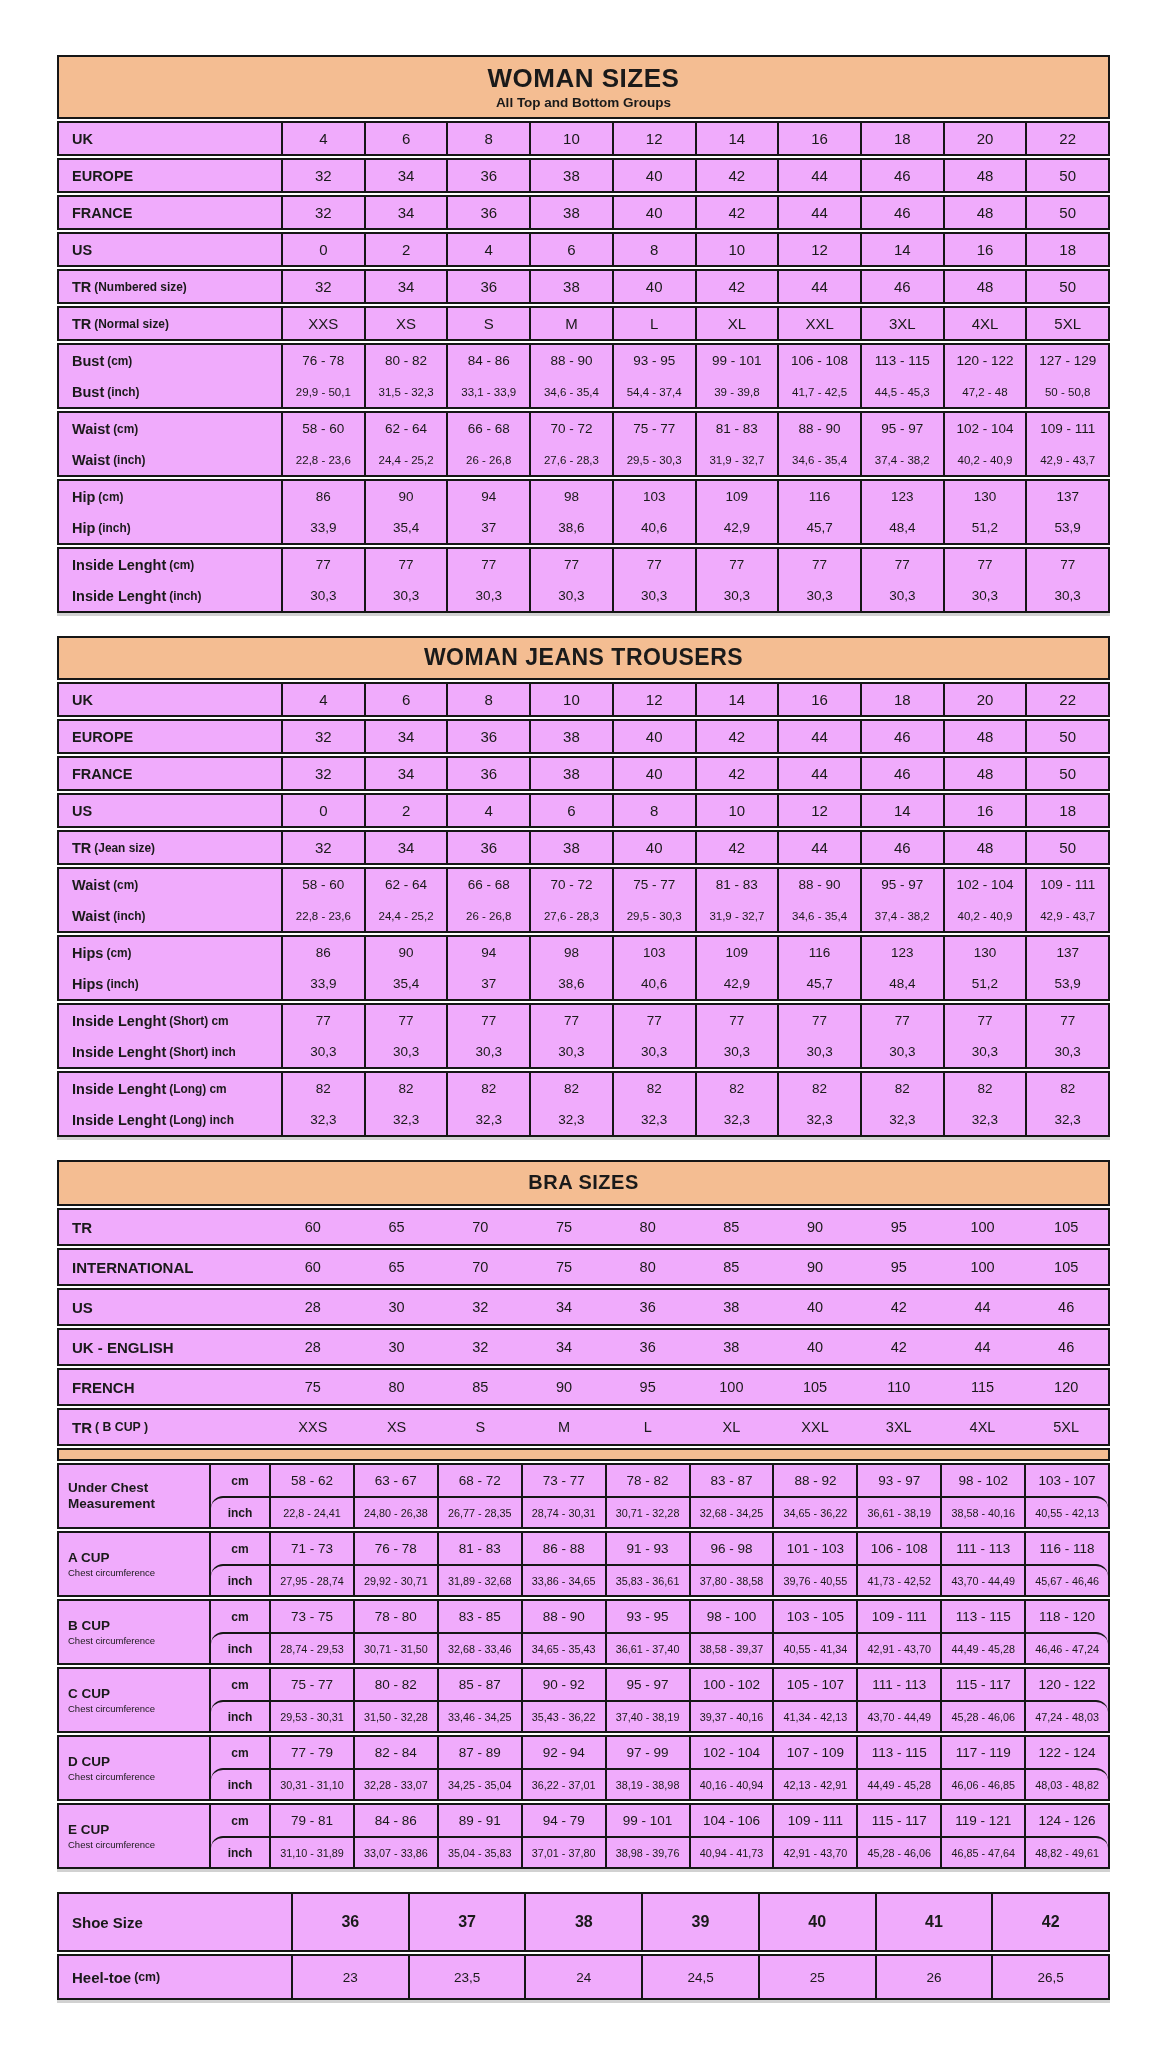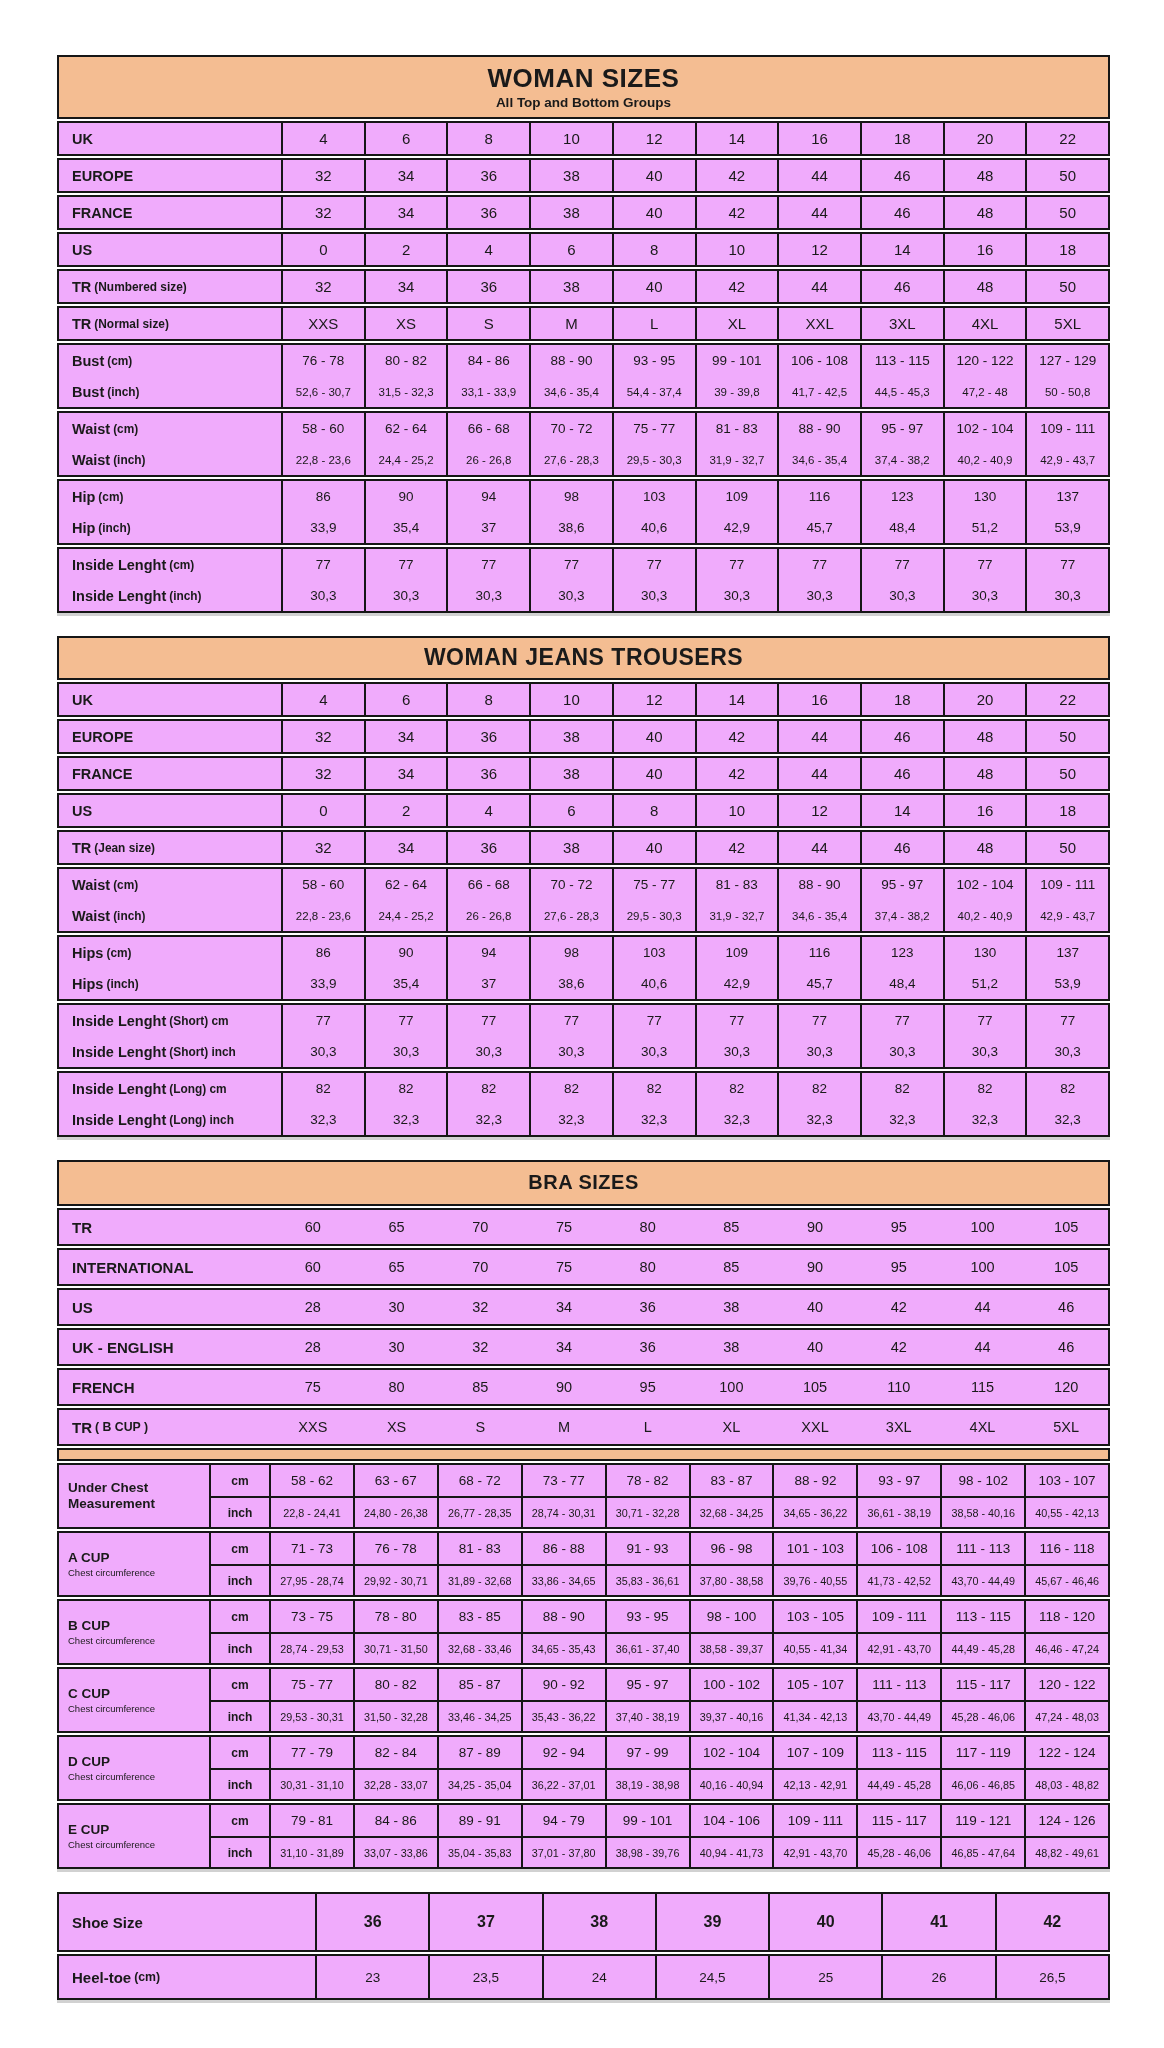--- a/index.html
+++ b/index.html
@@ -49,37 +49,37 @@
 
   
   .grp.cup { display:flex; }
   .cup-lbl {
     width:150px; padding-left:9px;
     display:flex; flex-direction:column; justify-content:center;
   }
   .cup-lbl .main { font-weight:bold; font-size:13.5px; line-height:1.15; white-space:nowrap; }
   .cup-lbl .sub { font-size:9.5px; margin-top:1px; white-space:nowrap; }
   .cup-right { flex:1; border-left:2px solid var(--line); display:flex; flex-direction:column; }
-  .cup-row { display:flex; height:31px; }
+  .cup-row { display:flex; height:31px;border-radius:12px; }
   .cup-row + .cup-row { border-top:2px solid var(--line); }
   .cup-row .unit {
     width:58px; font-weight:bold; font-size:12px;
     display:flex; align-items:center; justify-content:center;
   }
   .cup-row .val {
     flex:1; border-left:2px solid var(--line);
     display:flex; align-items:center; justify-content:center;
     font-size:13.5px; white-space:nowrap;
   }
   .cup-row.sm .val { font-size:10.8px; }
 
   
   .t-shoes .row.shoe-size { height:56px; }
   .t-shoes .row.heel { height:42px; }
-  .t-shoes .row .lbl { width:256px; font-size:15px; }
+  .t-shoes .row .lbl { width:232px; font-size:15px; }
   .t-shoes .row.shoe-size .val { font-weight:bold; font-size:16px; }
   .t-shoes .row.heel .val { font-size:13.5px; }
 </style>
 </head>
 <body>
 
 <div class="page">
 
   <div class="size-table t-grid">
     <div class="tbl-header">
@@ -198,21 +198,21 @@
             <div class="val">106 - 108</div>
             <div class="val">113 - 115</div>
             <div class="val">120 - 122</div>
             <div class="val">127 - 129</div>
           </div>
           <div class="row sm">
             <div class="lbl">
               <span>Bust</span>
               <span class="paren">(inch)</span>
             </div>
-            <div class="val">52,6 - 30,7</div>
+            <div class="val">29,9 - 50,1</div>
             <div class="val">31,5 - 32,3</div>
             <div class="val">33,1 - 33,9</div>
             <div class="val">34,6 - 35,4</div>
             <div class="val">54,4 - 37,4</div>
             <div class="val">39 - 39,8</div>
             <div class="val">41,7 - 42,5</div>
             <div class="val">44,5 - 45,3</div>
             <div class="val">47,2 - 48</div>
             <div class="val">50 - 50,8</div>
           </div>

